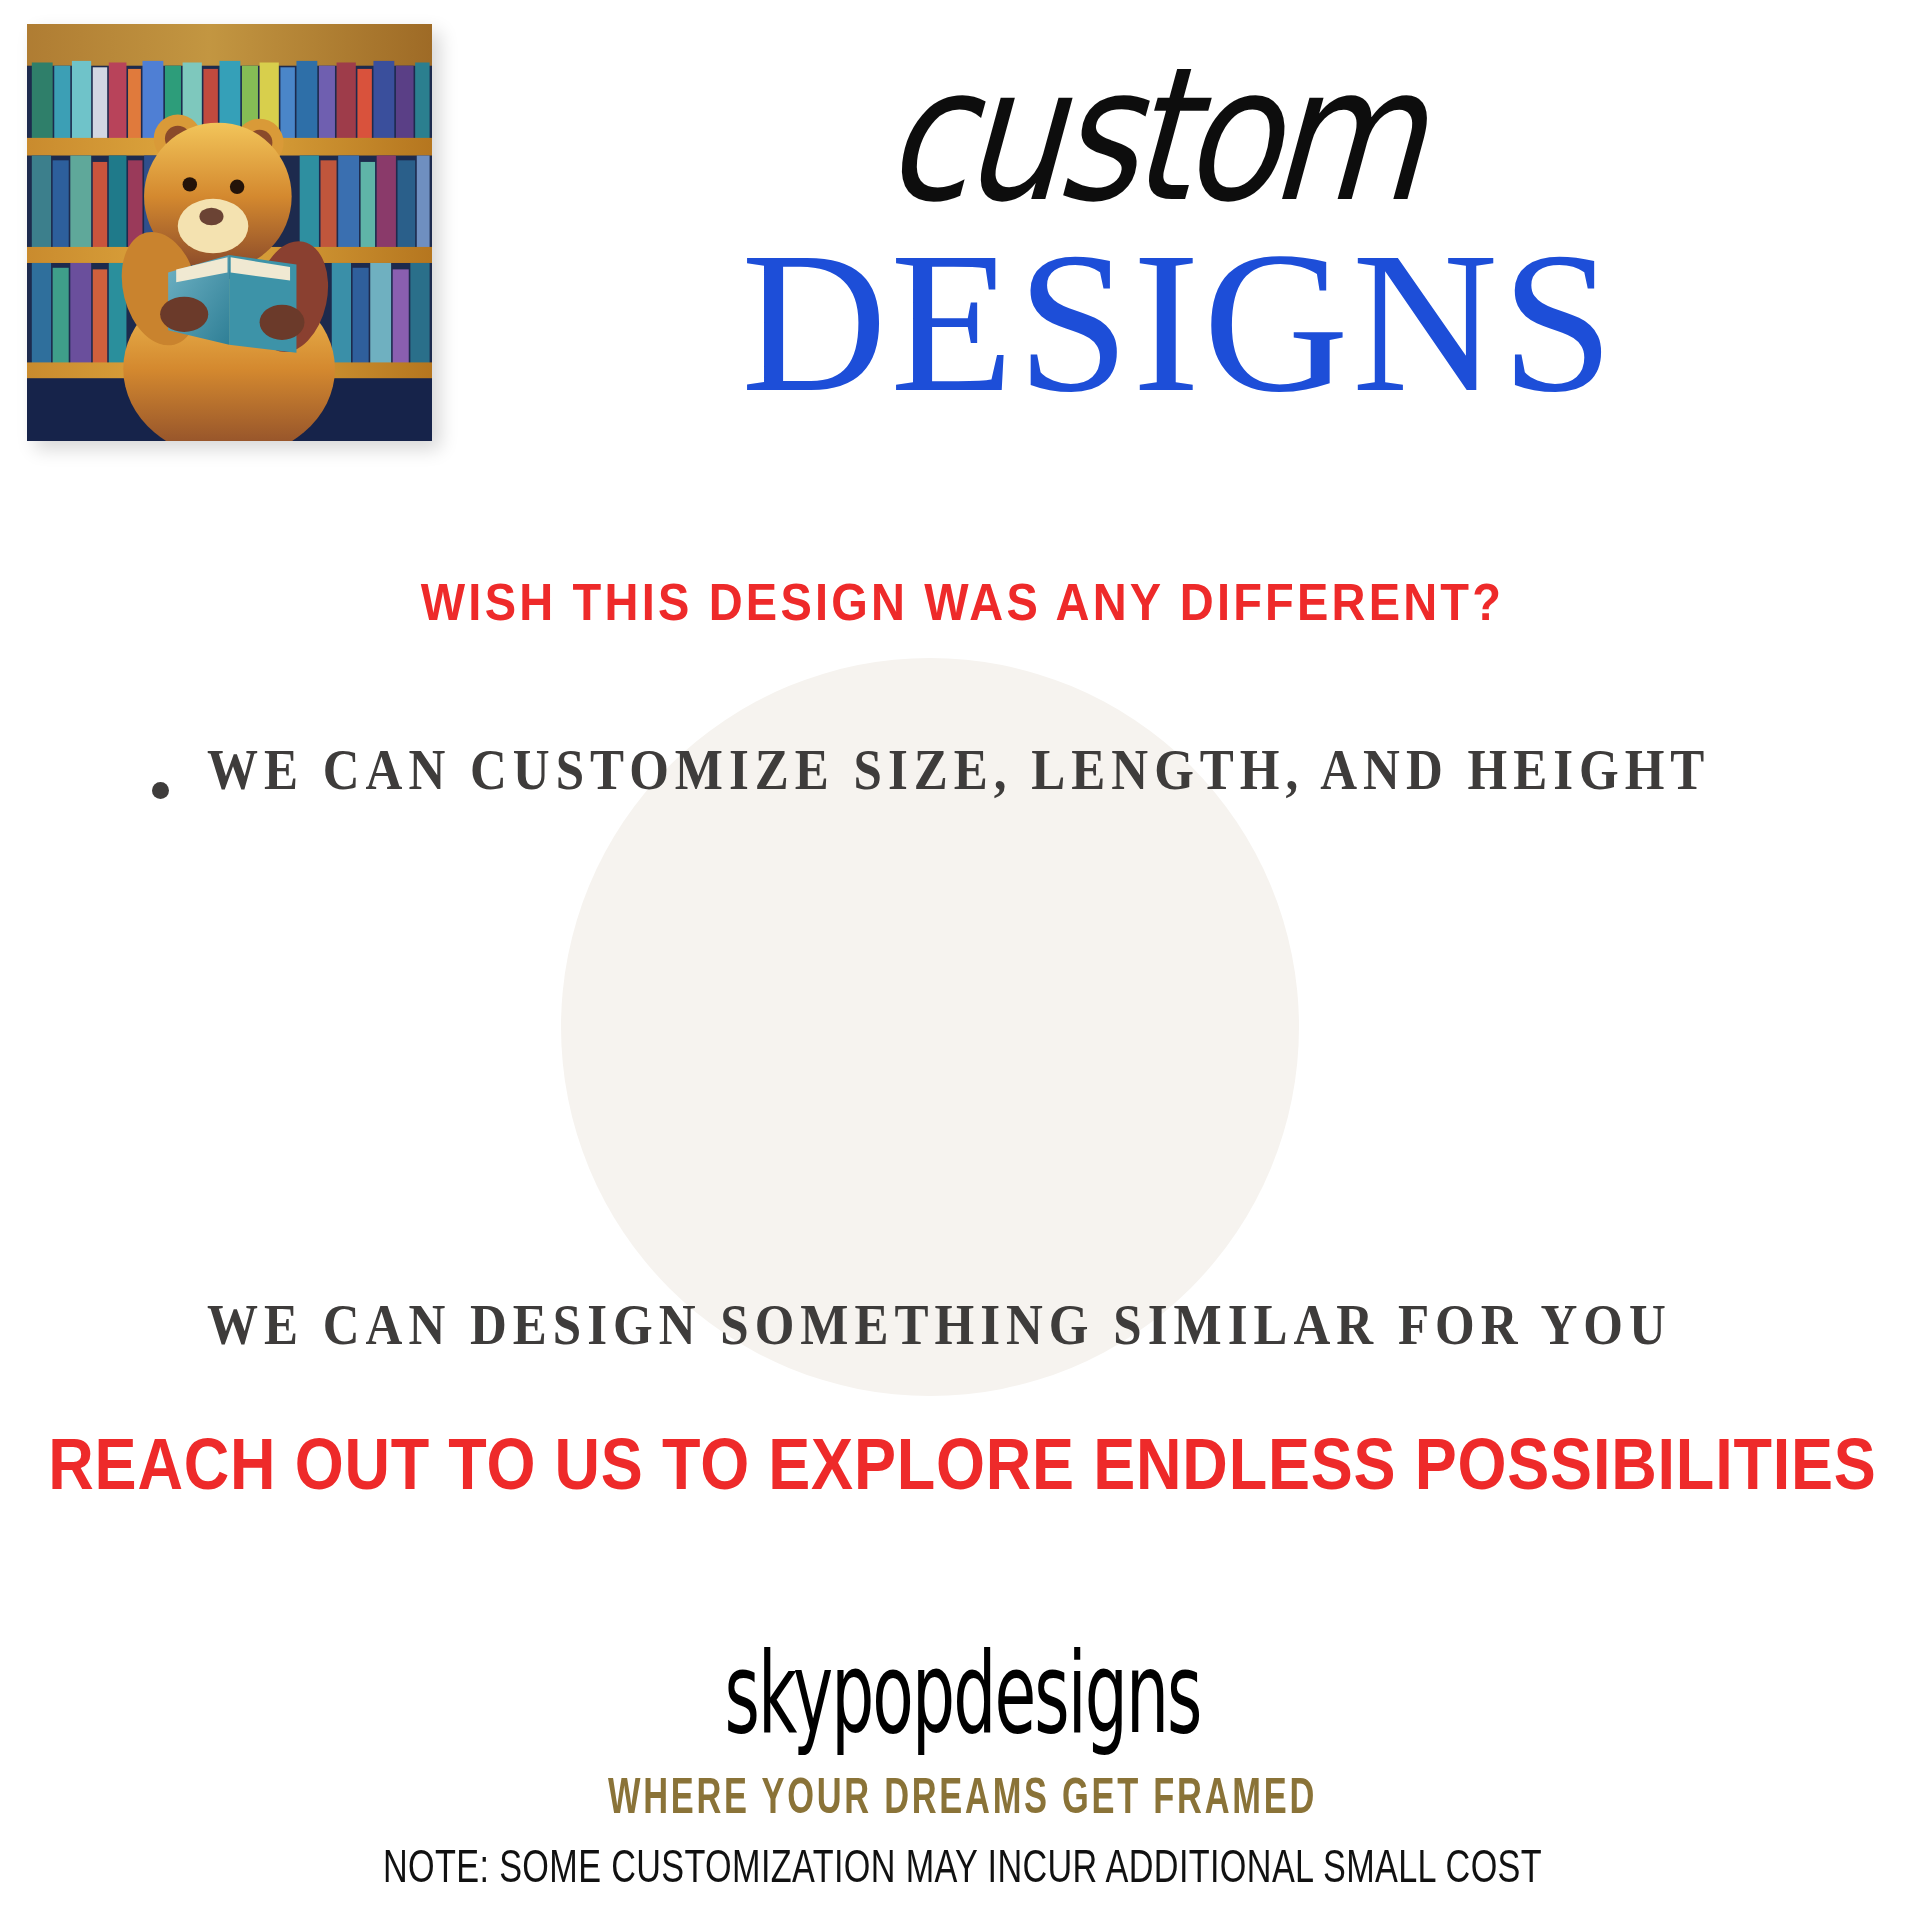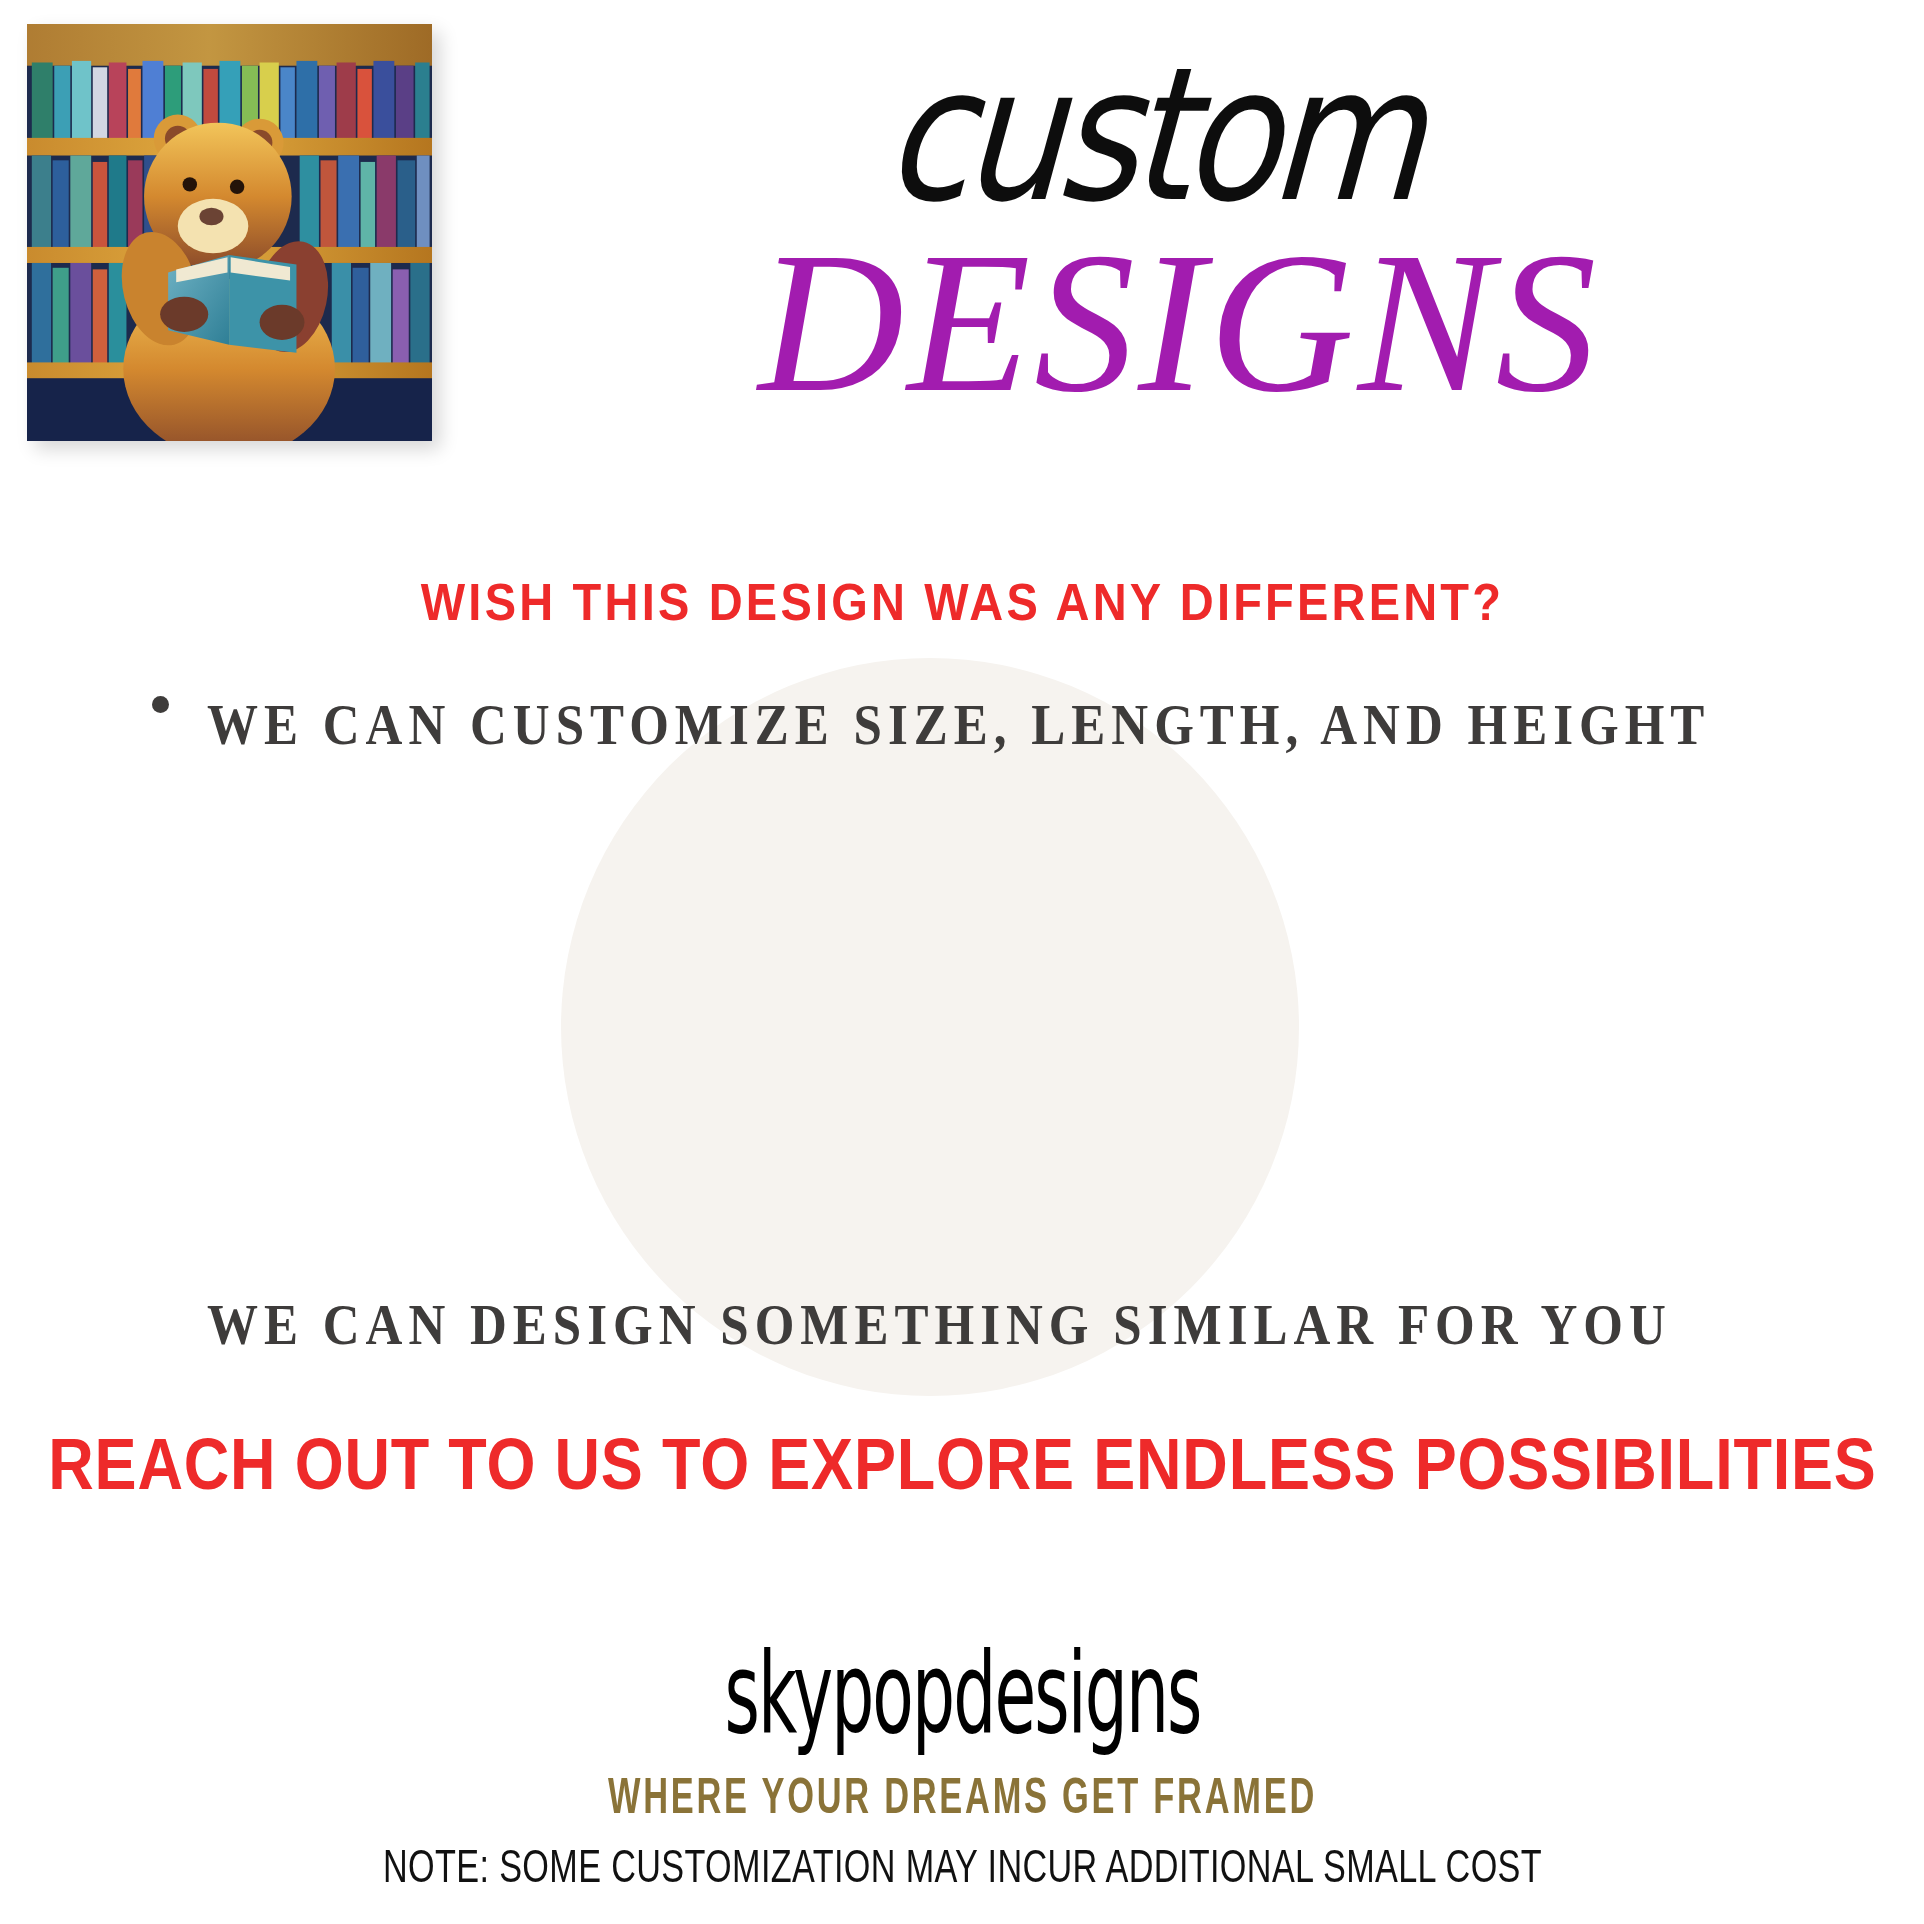--- a/index.html
+++ b/index.html
@@ -51,24 +51,23 @@
     letter-spacing:-8px;
     transform:skewX(-6deg) scaleY(1.18);
     display:inline-block;
     padding-right:32px;
   }
   #title-serif{
     font-family:"Liberation Serif",serif;
     font-weight:400;
     font-size:202px;
     line-height:0.95;
-    color:#a21caf;
+    color:#1d4ed8;
     letter-spacing:3.2px;
     margin-top:14.4px;
-    font-style:italic;
   }
 
   
   #subtitle-red{
     position:absolute;
     left:0;top:574px;
     width:1925px;
     text-align:center;
     z-index:4;
     font-family:"Liberation Sans",sans-serif;
@@ -83,21 +82,21 @@
   #feature-list{
     position:absolute;
     left:152px;top:696px;
     width:1700px;
     z-index:4;
     list-style:none;
     margin:0;padding:0;
   }
   #feature-list li{
     display:flex;
-    align-items:flex-start;
+    align-items:flex-end;
     height:103px;
   }
   .bullet-dot{
     width:17px;height:17px;
     border-radius:50%;
     background:#3e3c3b;
     flex:0 0 auto;
     margin-right:38px;
   }
   .feature-text{

